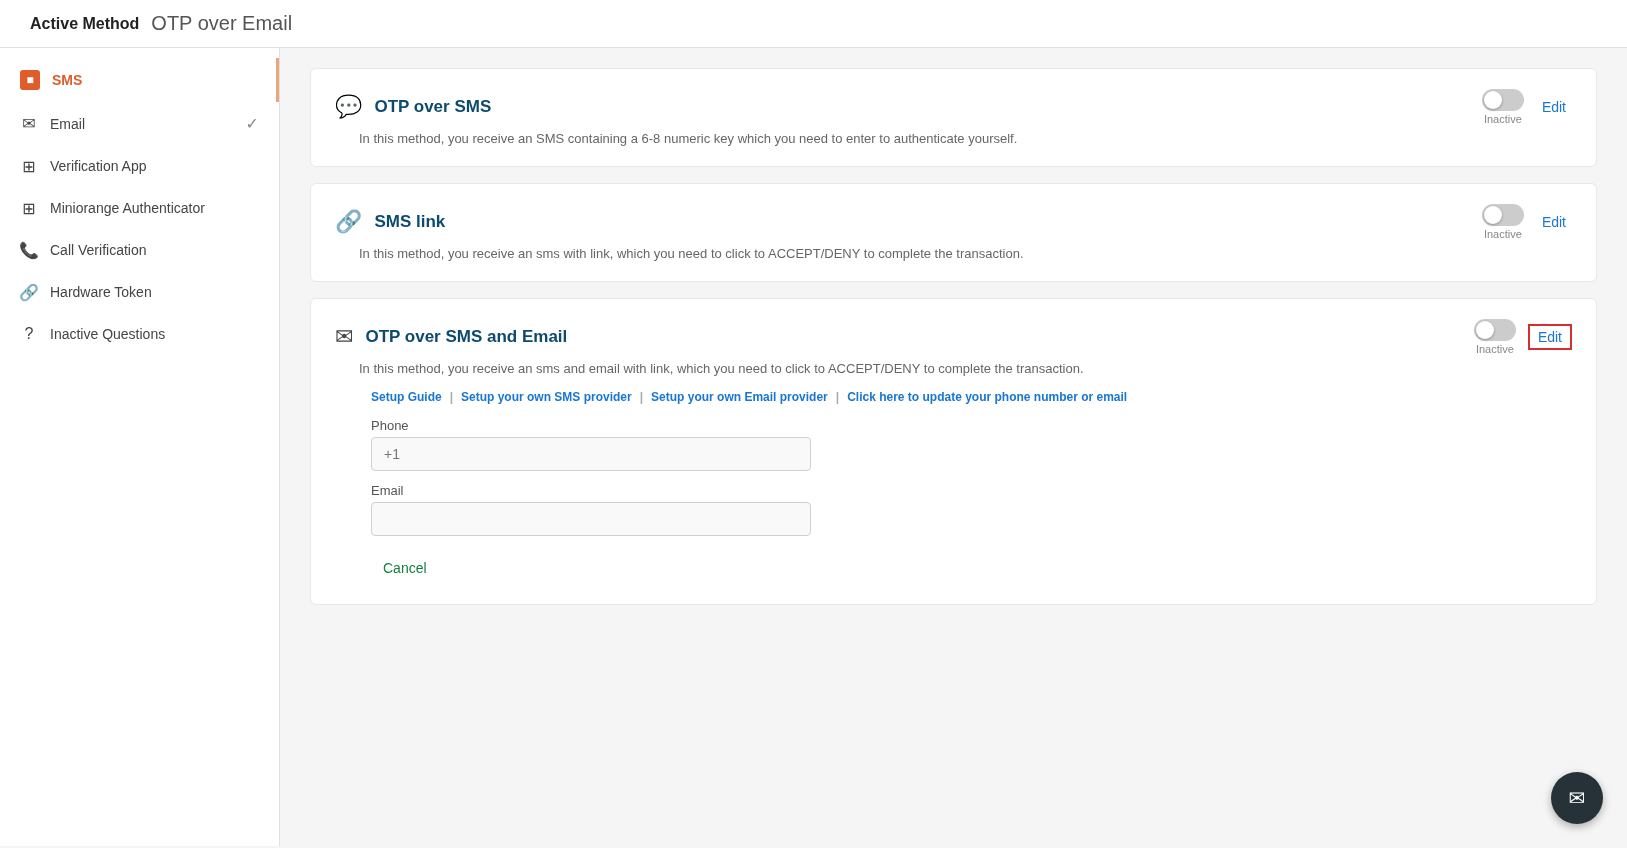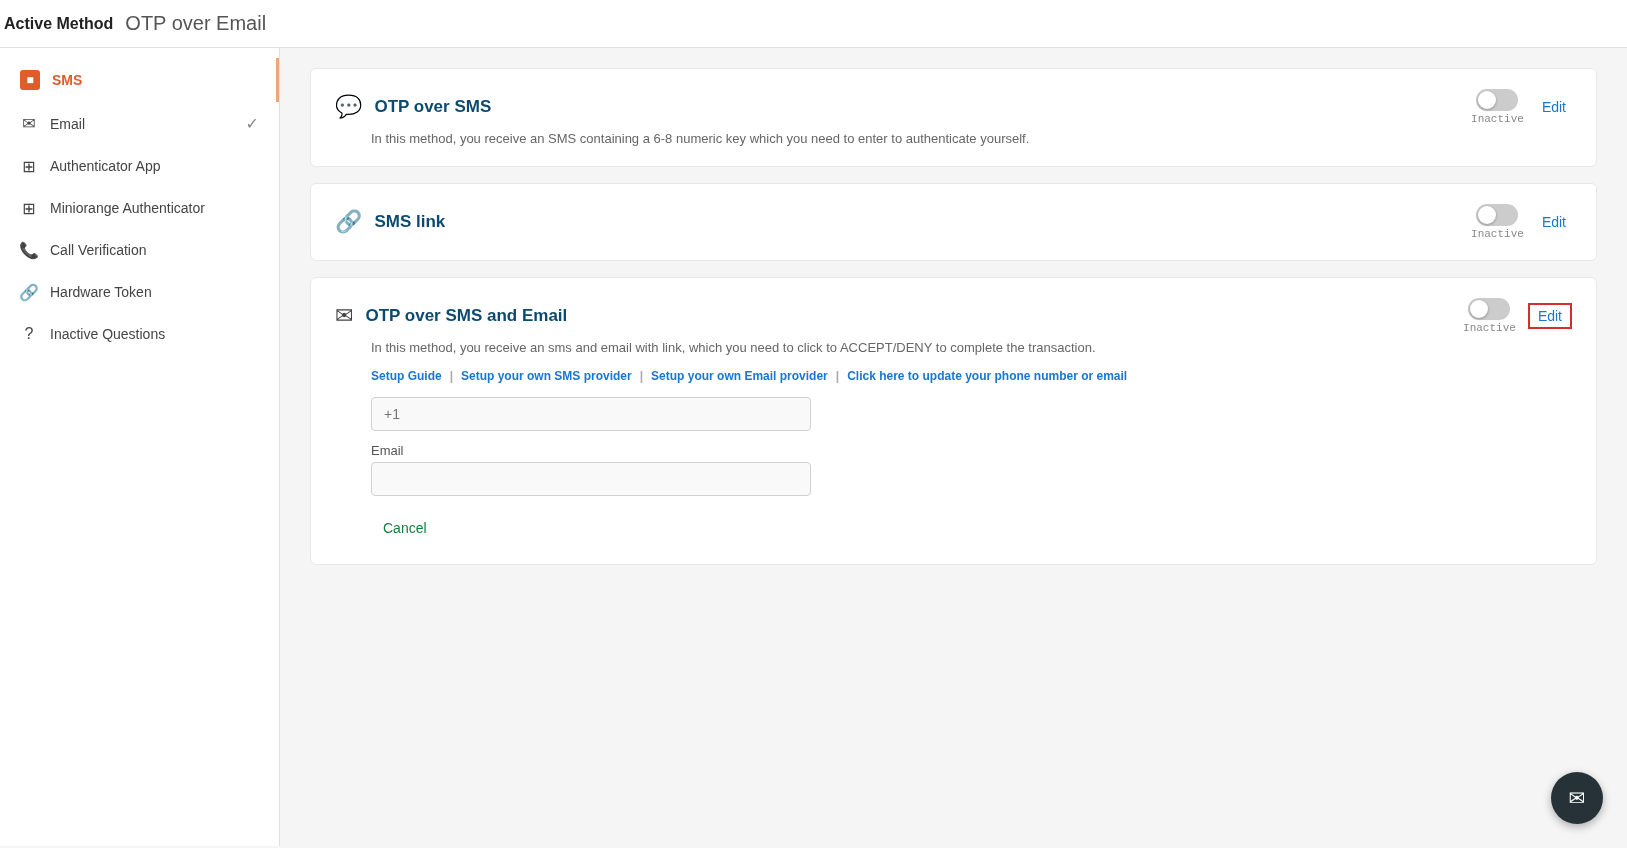--- a/index.html
+++ b/index.html
@@ -1,20 +1,20 @@
 <!DOCTYPE html>
 <html><head>
   <meta charset="utf-8">
   <style>
     * { box-sizing: border-box; margin: 0; padding: 0; }
     body { font-family: Arial, sans-serif; background: #f5f5f5; color: #333; font-size: 14px; }
 
     .header-bar {
       background: #fff;
-      padding: 12px 4px;
+      padding: 12px 30px;
       border-bottom: 1px solid #e0e0e0;
       display: flex;
       align-items: center;
       gap: 12px;
     }
     .header-active-method {
       font-size: 16px;
       font-weight: 600;
       color: #222;
     }
@@ -111,21 +111,21 @@
     }
     .method-title {
       font-size: 17px;
       font-weight: 600;
       color: #0c4a6e;
     }
     .method-description {
       color: #666;
       font-size: 13px;
       margin-top: 6px;
-      margin-left: 36px;
+      margin-left: 24px;
     }
     .method-controls {
       display: flex;
       align-items: center;
       gap: 12px;
       flex-shrink: 0;
     }
     .toggle-area {
       display: flex;
       flex-direction: column;
@@ -147,21 +147,20 @@
       height: 18px;
       background: #fff;
       border-radius: 50%;
       top: 2px;
       left: 2px;
       box-shadow: 0 1px 3px rgba(0,0,0,0.3);
     }
     .toggle-label {
       font-size: 11px;
       color: #888;
-      font-family: Liberation Mono, monospace;
     }
     .edit-btn {
       color: #1976d2;
       font-size: 14px;
       font-weight: 500;
       cursor: pointer;
       background: none;
       border: none;
       padding: 4px 6px;
       text-align: right;
@@ -263,21 +262,21 @@
     </div>
 
     <div class="sidebar-item">
       <span class="sidebar-icon">✉</span>
       <span>Email</span>
       <span class="sidebar-check">✓</span>
     </div>
 
     <div class="sidebar-item">
       <span class="sidebar-icon">⊞</span>
-      <span>Authenticator App</span>
+      <span>Verification App</span>
     </div>
 
     <div class="sidebar-item">
       <span class="sidebar-icon">⊞</span>
       <span>Miniorange Authenticator</span>
     </div>
 
     <div class="sidebar-item">
       <span class="sidebar-icon">📞</span>
       <span>Call Verification</span>
@@ -320,20 +319,21 @@
           <span class="method-title">SMS link</span>
         </div>
         <div class="method-controls">
           <div class="toggle-area">
             <div class="toggle"></div>
             <span class="toggle-label">Inactive</span>
           </div>
           <button class="edit-btn">Edit</button>
         </div>
       </div>
+      <p class="method-description">In this method, you receive an sms with link, which you need to click to ACCEPT/DENY to complete the transaction.</p>
     </div>
 
     <div class="method-card">
       <div class="method-header">
         <div class="method-title-area">
           <span class="method-icon">✉</span>
           <span class="method-title">OTP over SMS and Email</span>
         </div>
         <div class="method-controls">
           <div class="toggle-area">
@@ -350,20 +350,21 @@
         <span class="link-sep">|</span>
         <a class="method-link">Setup your own SMS provider</a>
         <span class="link-sep">|</span>
         <a class="method-link">Setup your own Email provider</a>
         <span class="link-sep">|</span>
         <a class="method-link">Click here to update your phone number or email</a>
       </div>
 
       <div class="form-section">
         <div class="form-row">
+          <div class="form-label">Phone</div>
           <input class="form-input" type="text" placeholder="+1" style="">
         </div>
         <div class="form-row">
           <div class="form-label">Email</div>
           <input class="form-input" type="text" placeholder="" style="">
         </div>
         <button class="cancel-btn">Cancel</button>
       </div>
     </div>
 

